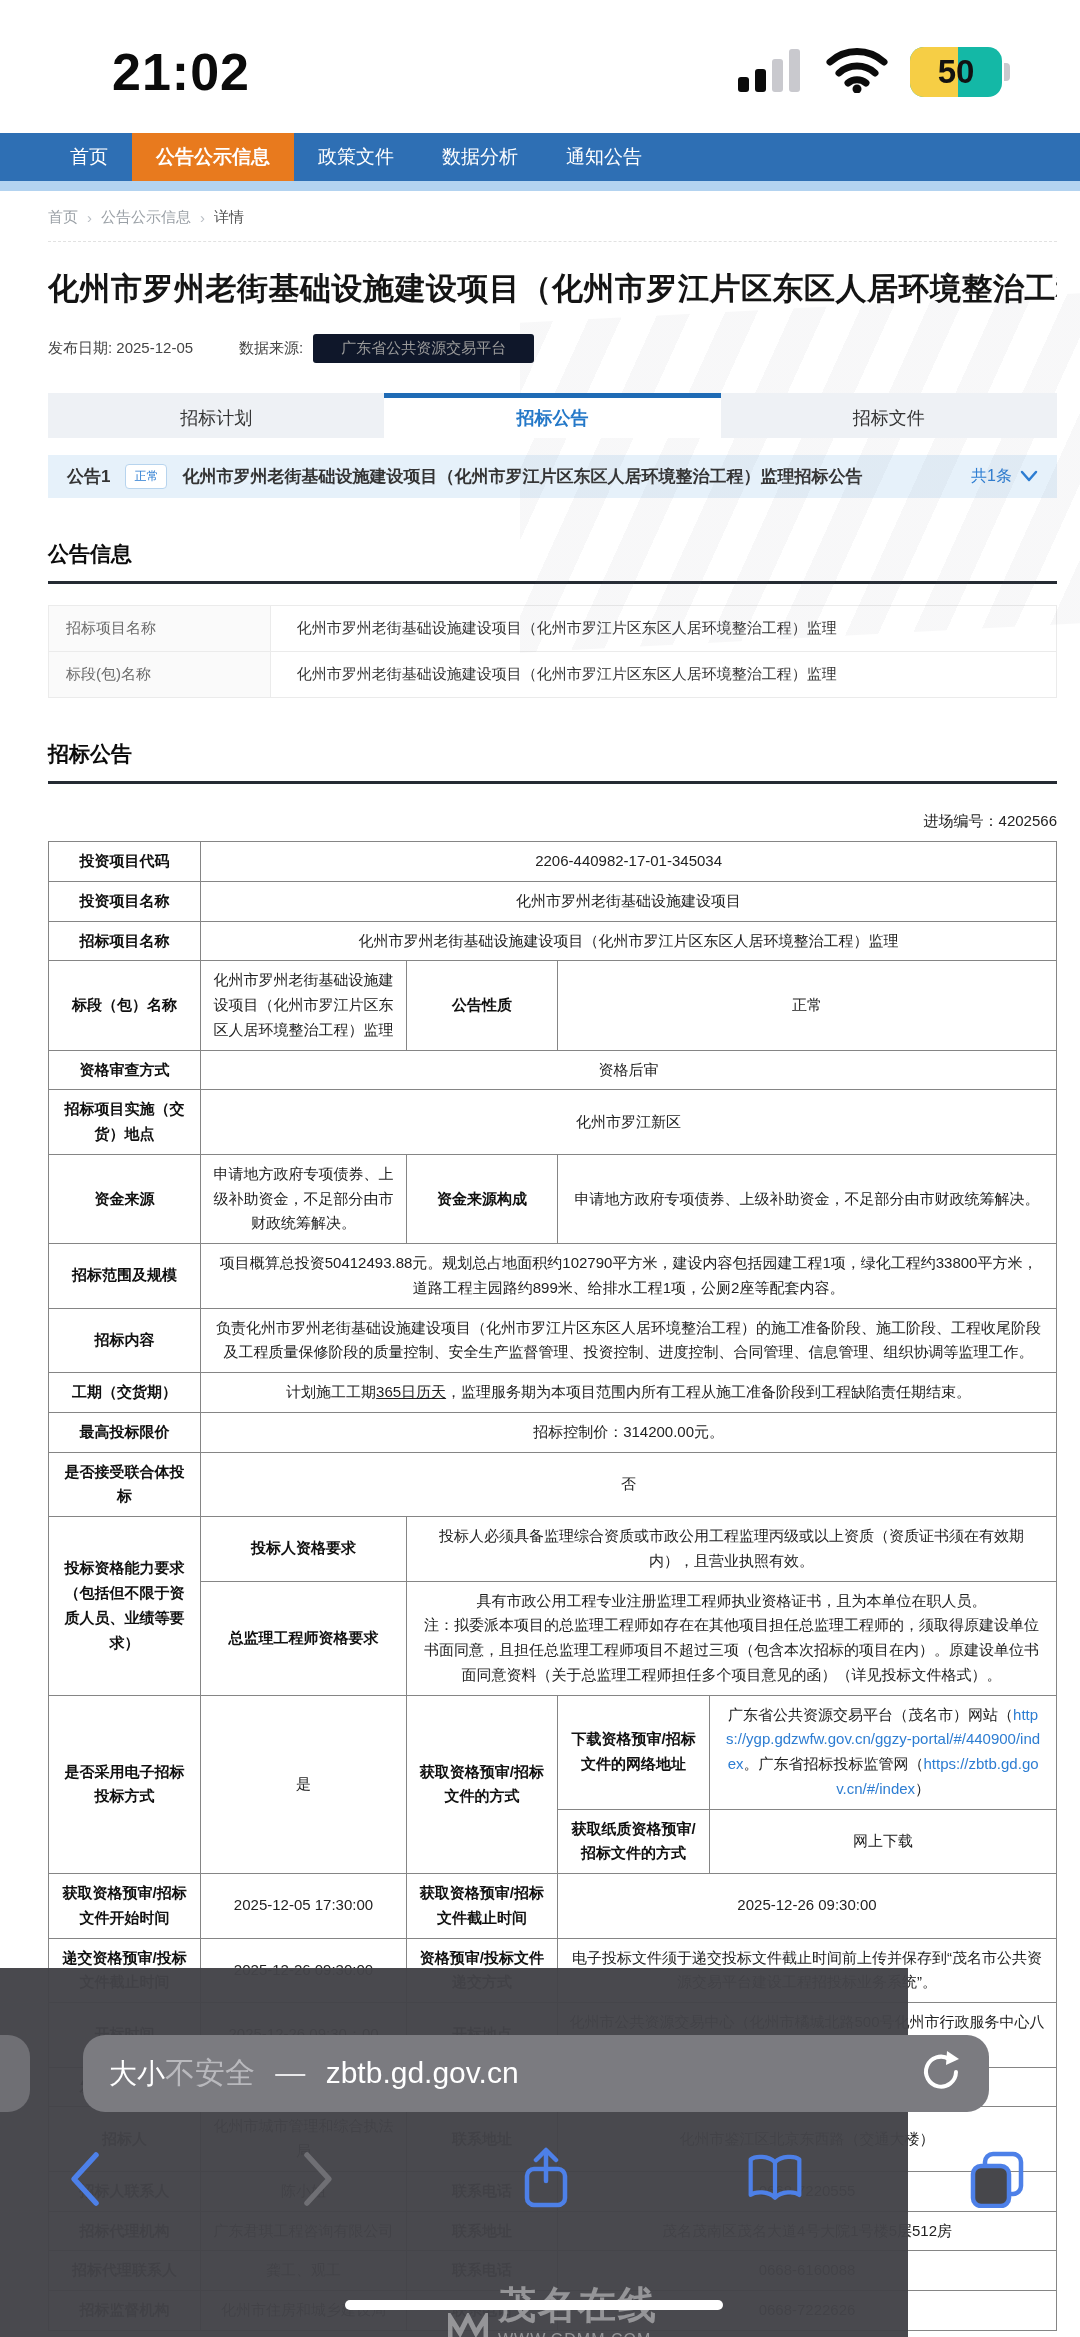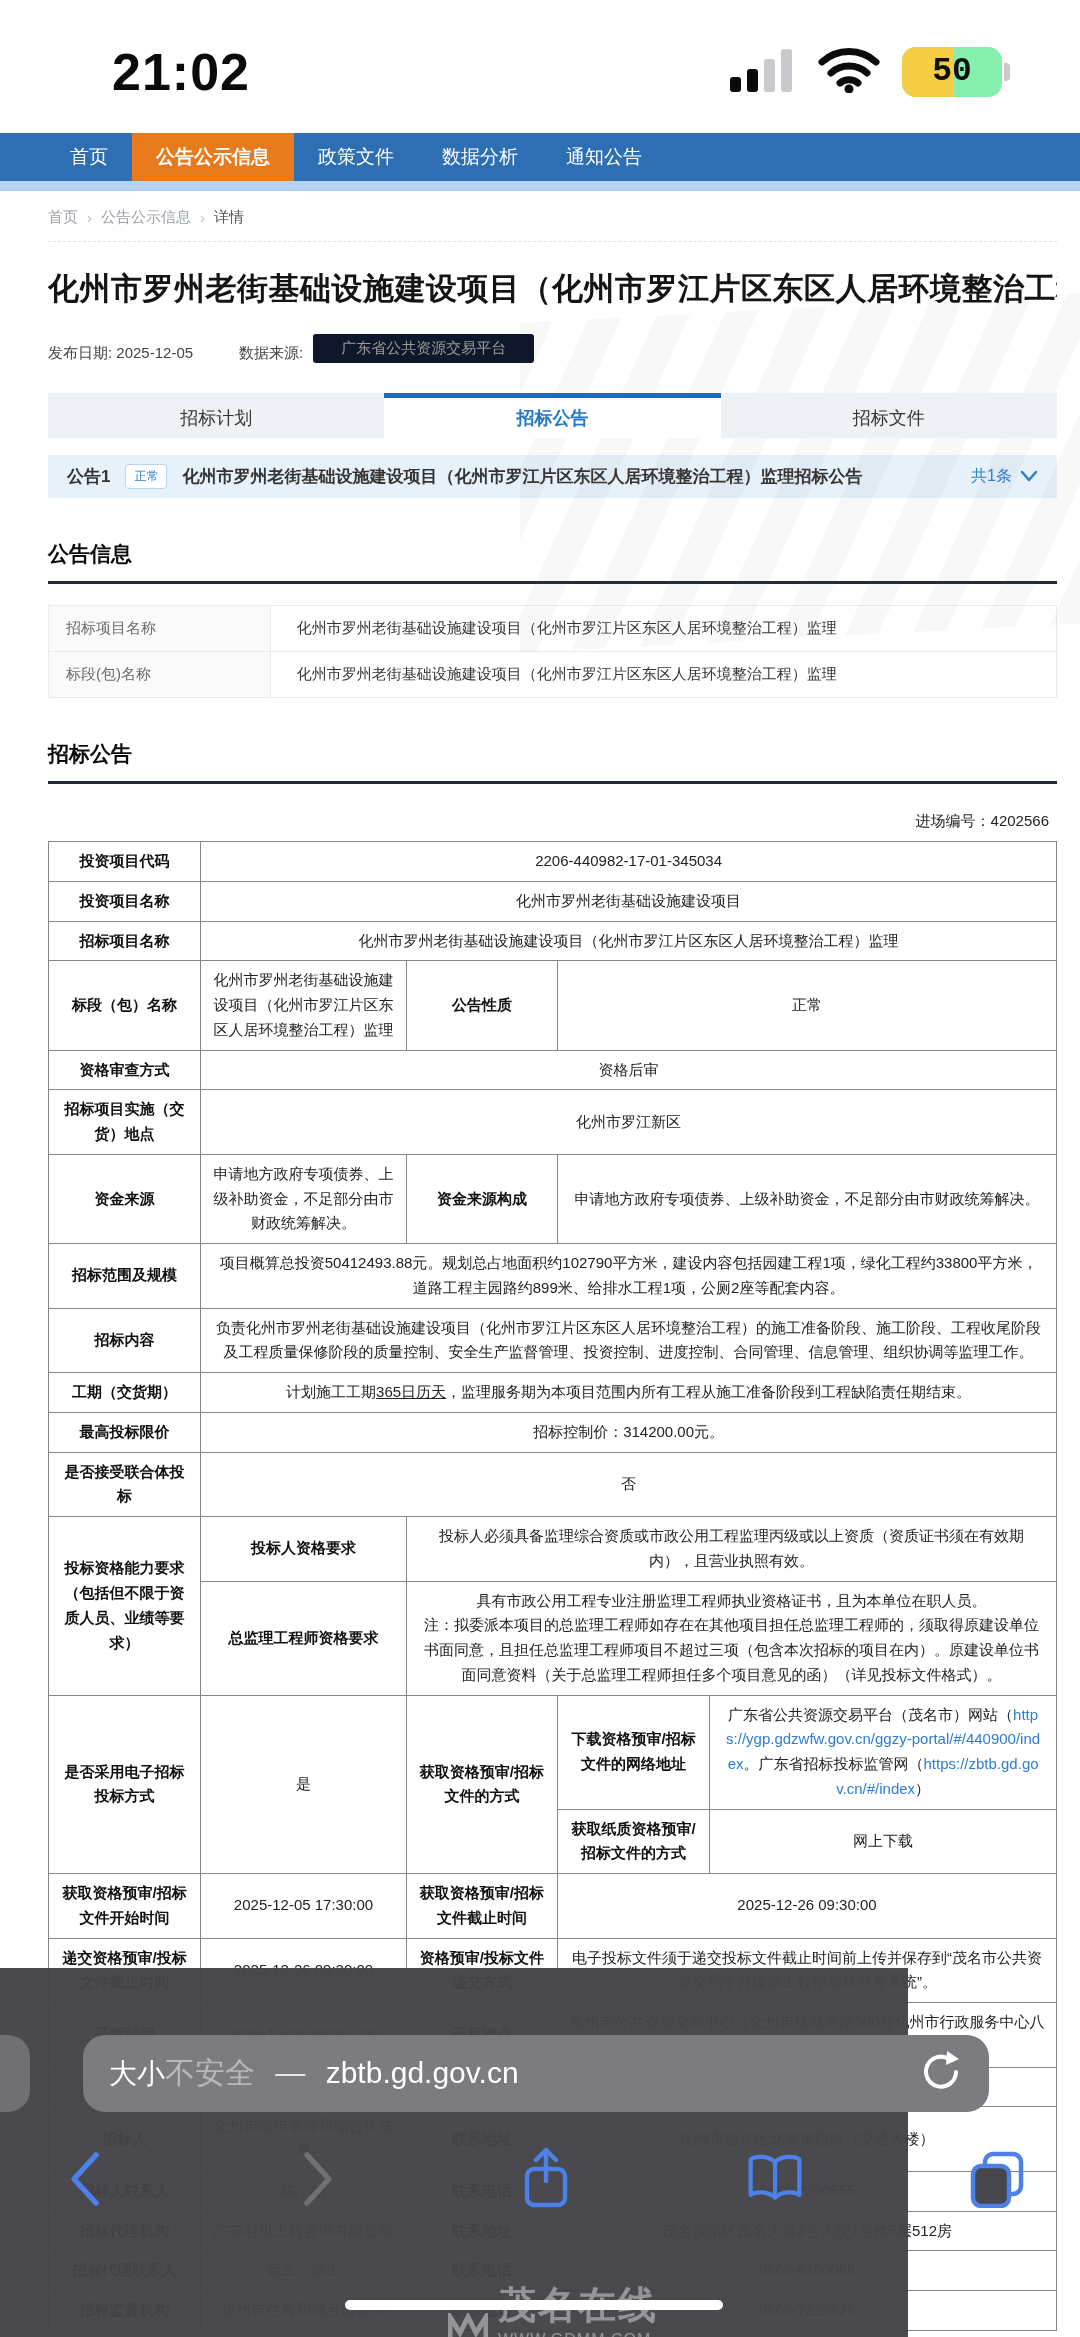--- a/index.html
+++ b/index.html
@@ -4,21 +4,21 @@
 <style>
   * { margin:0; padding:0; box-sizing:border-box; }
   body { font-family:"Liberation Sans","DejaVu Sans",sans-serif; background:#fff; }
   .screen { position:relative; width:1080px; height:2337px; background:#fff; overflow:hidden; }
 
   
   .status-bar { height:133px; display:flex; align-items:center; justify-content:space-between;
                 padding:10px 70px 0 112px; background:#fff; }
   .sb-time { font-size:52px; font-weight:700; color:#0b0b0b; letter-spacing:1px; }
   .sb-icons { display:flex; align-items:center; gap:22px; }
-  .battery { position:relative; width:100px; height:50px; border-radius:14px; background:#86efac; overflow:hidden;font-family:Liberation Mono, monospace; }
+  .battery { position:relative; width:92px; height:50px; border-radius:14px; background:#14b8a6; overflow:hidden; }
   .battery-fill { position:absolute; left:0; top:0; bottom:0; width:52%; background:#f6ce45; }
   .battery-num { position:absolute; inset:0; display:flex; align-items:center; justify-content:center;
                  font-size:33px; font-weight:700; color:#111; }
   .battery-nub { width:6px; height:18px; background:#c9c9ce; border-radius:0 4px 4px 0; margin-left:2px; }
 
   
   .nav { height:48px; background:#2e6fb4; display:flex; align-items:stretch; padding-left:46px; }
   .nav-item { display:flex; align-items:center; padding:0 24px; color:#fff; font-size:19px; cursor:pointer; }
   .nav-item.active { background:#e87a1e; font-weight:700; }
   .nav-strip { height:10px; background:#b3d3f0; }
@@ -30,21 +30,21 @@
   .bc-current { color:#555; }
 
   .content { margin:0 23px 0 48px; position:relative; }
   .deco { position:absolute; top:40px; right:-23px; width:560px; height:330px; pointer-events:none;
           background:repeating-linear-gradient(115deg, rgba(110,110,125,0.05) 0 30px, rgba(0,0,0,0) 30px 62px);
           transform:skewY(-3deg); }
 
   
   .page-title { position:relative; margin-top:26px; font-size:31px; font-weight:700; color:#141414;
                 white-space:nowrap; overflow:hidden; letter-spacing:0.5px; }
-  .meta { position:relative; margin-top:24px; display:flex; align-items:flex-end; gap:10px;
+  .meta { position:relative; margin-top:24px; display:flex; align-items:center; gap:10px;
           font-size:15px; color:#444; }
   .meta-date { margin-right:36px; }
   .source-chip { background:#0f172a; color:#9a9a9a; padding:5px 28px; border-radius:3px; font-size:15px; }
 
   
   .tabs { position:relative; margin-top:30px; display:flex; }
   .tab { flex:1; height:45px; display:flex; align-items:center; justify-content:center;
          background:#eef1f5; color:#333; font-size:18px; border-top:5px solid transparent; cursor:pointer; }
   .tab.active { background:#fff; color:#2478c8; font-weight:700; border-top-color:#1f6bb5; }
 
@@ -60,21 +60,21 @@
   .sec-head { margin-top:42px; font-size:21px; font-weight:700; color:#0c0c0c; padding-bottom:13px;
               border-bottom:3px solid #252b33; }
 
   
   .atable { width:100%; margin-top:21px; border-collapse:collapse; font-size:15px; }
   .atable td { border:1px solid #ebebeb; height:46px; }
   .alab { width:22%; background:#fafafa; color:#6b6b6b; padding:10px 17px; }
   .aval { color:#333; padding:10px 26px; }
 
   
-  .entry-no { margin:28px 8px 10px; text-align:right; font-size:15px; color:#222; }
+  .entry-no { margin:28px 0 10px; text-align:right; font-size:15px; color:#222; }
 
   
   .btable { width:100%; border-collapse:collapse; font-size:15px; color:#222; table-layout:fixed; }
   .btable td { border:1px solid #858585; text-align:center; vertical-align:middle;
                padding:7px 10px; line-height:1.65; word-break:break-all; }
   .btable .lbl { font-weight:700; color:#101010; }
   .btable .left { text-align:center; padding:7px 13px; }
   .btable .h38 td { height:38px;margin-left:38px; } 
   .u { text-decoration:underline; }
   .lnk { color:#2d7dd2; text-decoration:none; cursor:pointer; word-break:break-all; }

